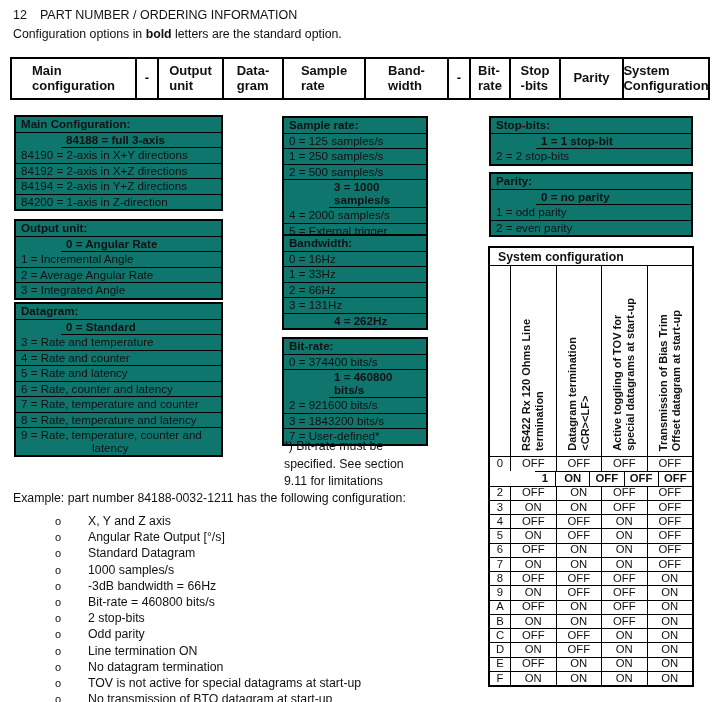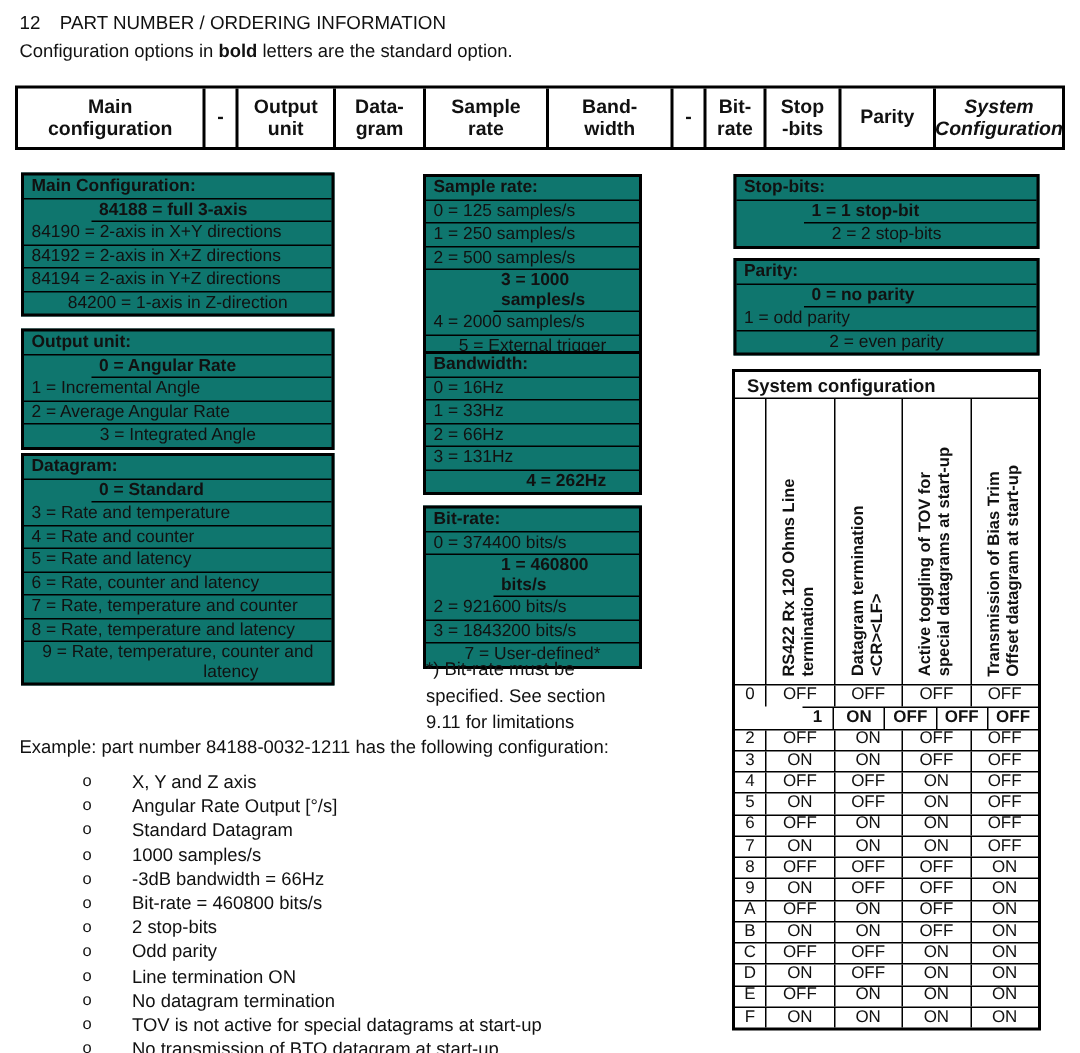--- a/index.html
+++ b/index.html
@@ -13,37 +13,37 @@
   #page-title .num{margin-right:13px;}
   #subtitle{position:absolute;left:13px;top:27px;font-size:12.3px;white-space:nowrap;}
   #subtitle .bold{font-weight:bold;}
 
   
   #header-row{
     position:absolute;left:10px;top:57px;width:700px;height:43px;
     border:2px solid #000;box-sizing:border-box;display:flex;background:#fff;
   }
   .hcell{
-    display:flex;align-items:center;justify-content:center;text-align:center;
+    display:flex;align-items:center;justify-content:center;
     font-weight:bold;font-size:13px;line-height:14.5px;white-space:pre-line;
     border-left:2px solid #000;box-sizing:border-box;overflow:hidden;
   }
   .hcell.first{border-left:none;}
 
   
   .optbox{position:absolute;border:2px solid #000;box-sizing:border-box;background:#0f766e;}
   .optbox .t{
     font-weight:bold;font-size:11.6px;line-height:12.5px;padding:1px 5px;
     border-bottom:1.5px solid #000;
   }
   .optrow{
     font-size:11.6px;line-height:12.5px;padding:1px 5px;
     border-bottom:1.5px solid #000;white-space:pre-wrap;
   }
-  .optrow:last-child{border-bottom:none;text-align:center;}
+  .optrow:last-child{border-bottom:none;}
   .b{font-weight:bold;margin-left:45px;}
 
   #box-main{left:14px;top:115px;width:209px;}
   #box-output{left:14px;top:219px;width:209px;}
   #box-datagram{left:14px;top:302px;width:209px;}
   #box-sample{left:282px;top:116px;width:146px;}
   #box-bandwidth{left:282px;top:234px;width:146px;}
   #box-bitrate{left:282px;top:337px;width:146px;}
   #box-stopbits{left:489px;top:116px;width:204px;}
   #box-parity{left:489px;top:172px;width:204px;}
@@ -103,21 +103,21 @@
     <div class="hcell" style="flex: 0 0 82px;">Sample
 rate</div>
     <div class="hcell" style="flex: 0 0 83px;">Band-
 width</div>
     <div class="hcell" style="flex: 0 0 22px;">-</div>
     <div class="hcell" style="flex: 0 0 40px;">Bit-
 rate</div>
     <div class="hcell" style="flex: 0 0 50px;">Stop
 -bits</div>
     <div class="hcell" style="flex: 0 0 63px;">Parity</div>
-    <div class="hcell" style="flex: 1 1 0%; font-style: italic;">System
+    <div class="hcell" style="flex: 1 1 0%;">System
 Configuration</div>
   </div>
 
 <div class="optbox" id="box-main">
   <div class="t">Main Configuration:</div>
   <div class="rows">
       <div class="optrow b">84188 = full 3-axis</div>
       <div class="optrow">84190 = 2-axis in X+Y directions</div>
       <div class="optrow">84192 = 2-axis in X+Z directions</div>
       <div class="optrow">84194 = 2-axis in Y+Z directions</div>

